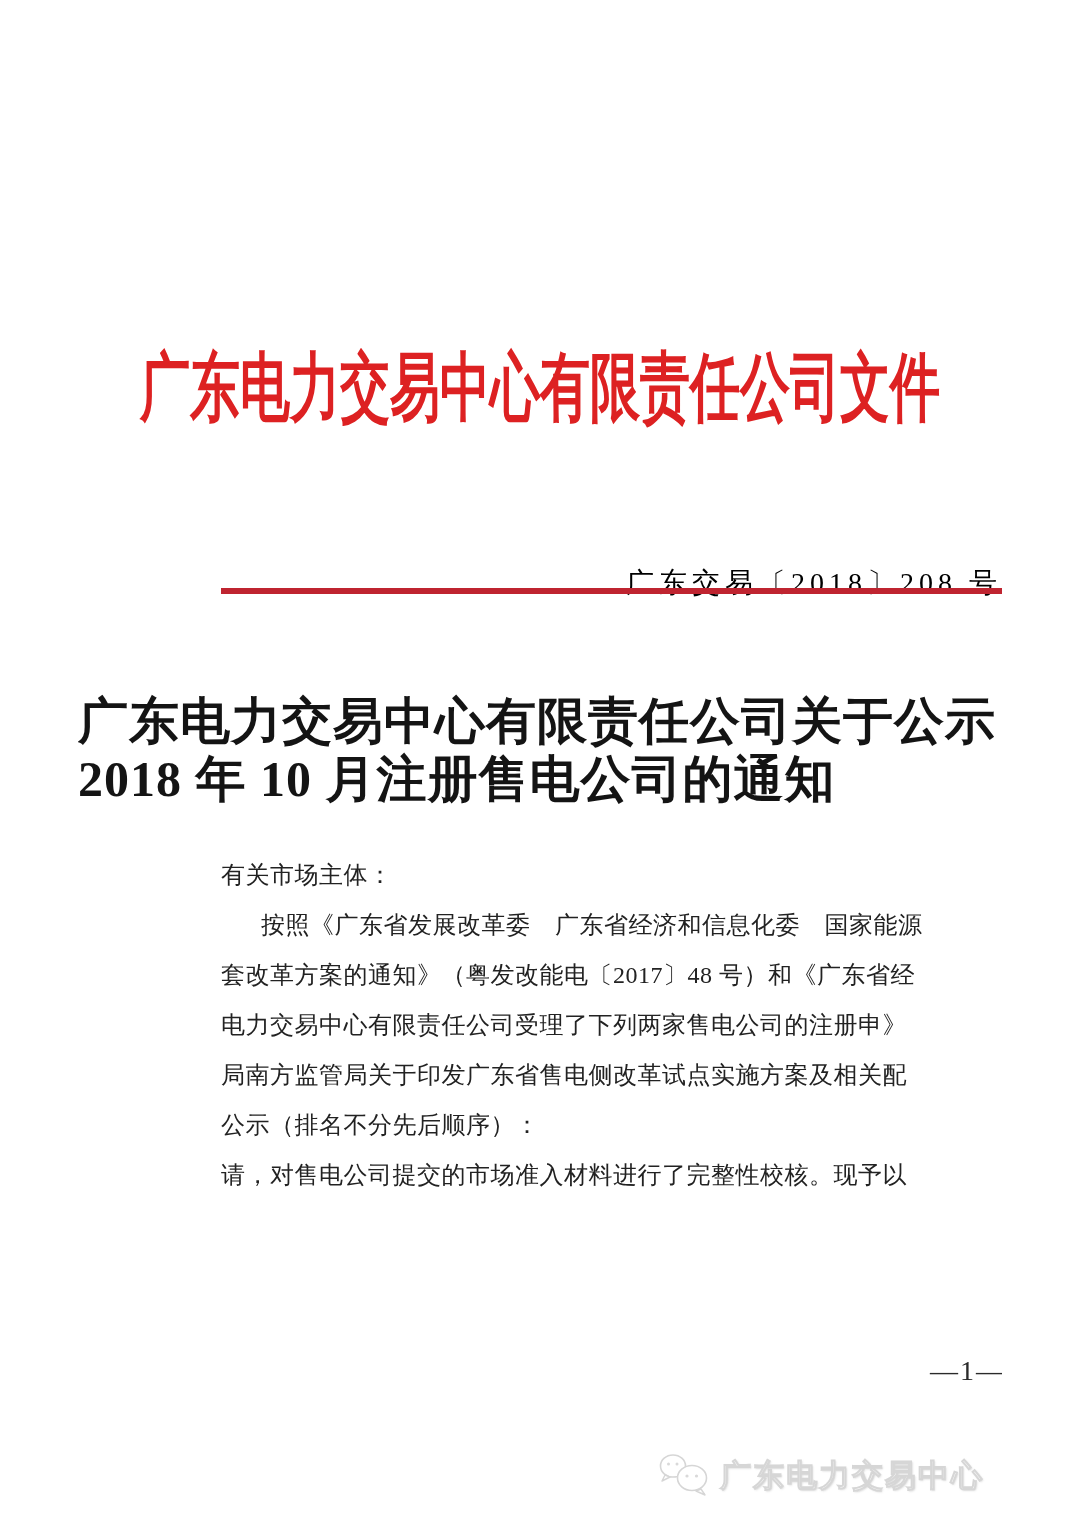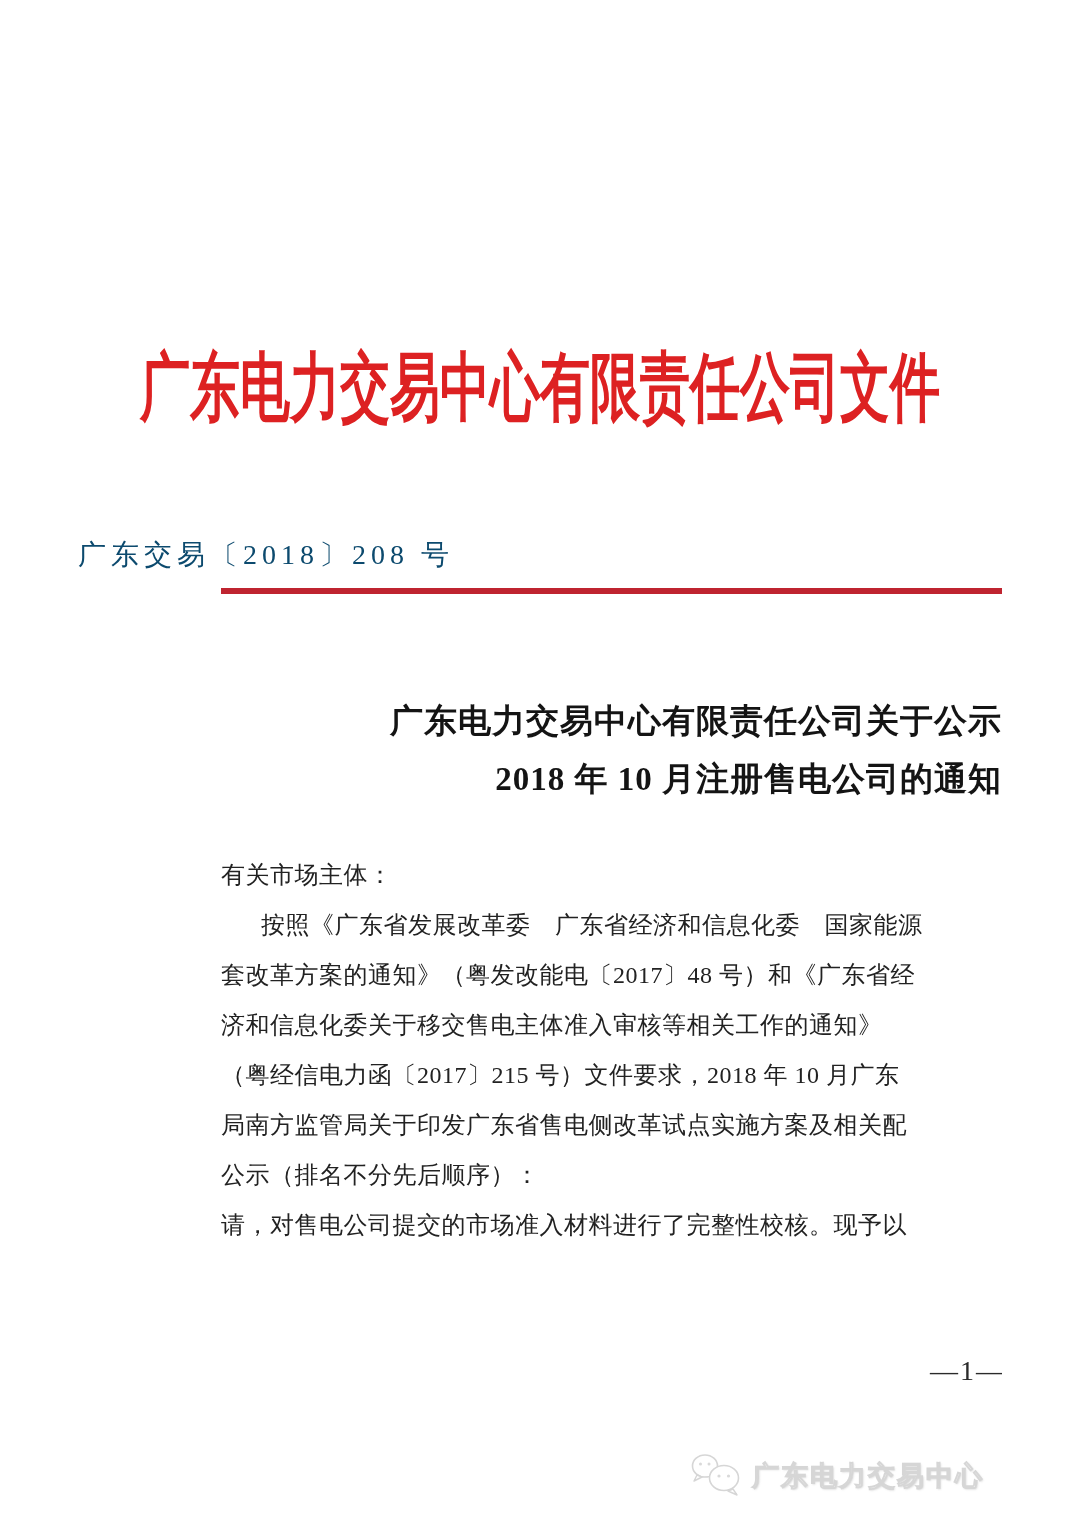--- a/index.html
+++ b/index.html
@@ -27,49 +27,49 @@
     font-size: 50px;
     white-space: nowrap;
     transform: scaleY(1.5);
     transform-origin: center;
     letter-spacing: 0px;
   }
 
   
   .doc-number {
     position: absolute;
-    top: 536px;
+    top: 564px;
     left: 0;
     width: 100%;
-    text-align: left;
+    text-align: right;
     font-size: 28px;
-    color: #0c4a6e;
+    color: #000000;
     letter-spacing: 5px;
   }
 
   
   .red-rule {
     position: absolute;
     top: 588px;
     left: 143px;
     width: 805px;
     height: 6px;
     background: #bf2430;
   }
 
   
   .notice-title {
     position: absolute;
     top: 692px;
     left: 0;
     width: 100%;
-    text-align: right;
+    text-align: left;
     font-weight: bold;
     color: #141414;
-    font-size: 33px;
+    font-size: 50px;
     line-height: 58px;
     letter-spacing: 1px;
   }
 
   
   .body-block {
     position: absolute;
     top: 850px;
     left: 143px;
     width: 812px;
@@ -98,21 +98,21 @@
     position: absolute;
     top: 1450px;
     right: 18px;
     display: flex;
     align-items: center;
     gap: 8px;
   }
   .watermark-text {
     font-family: Liberation Sans, sans-serif;
     font-weight: bold;
-    font-size: 27px;
+    font-size: 31px;
     letter-spacing: 2px;
     color: #ffffff;
     -webkit-text-stroke: 1px #d6d6d6;
     text-shadow: 1px 1px 2px rgba(170,170,170,0.45);
     white-space: nowrap;
   }
 </style>
 </head>
 <body>
 
@@ -126,22 +126,21 @@
 
   <div class="notice-title">
     <div>广东电力交易中心有限责任公司关于公示</div>
     <div>2018 年 10 月注册售电公司的通知</div>
   </div>
 
   <div class="body-block">
     <div class="body-line">有关市场主体：</div>
     <div class="body-line indent">按照《广东省发展改革委　广东省经济和信息化委　国家能源</div>
     <div class="body-line">套改革方案的通知》（粤发改能电〔2017〕48 号）和《广东省经</div>
-    <div class="body-line">济和信息化委关于移交售电主体准入审核等相关工作的通知》</div>
-    <div class="body-line">（粤经信电力函〔2017〕215 号）文件要求，2018 年 10 月广东</div>
+    <div class="body-line">电力交易中心有限责任公司受理了下列两家售电公司的注册申》</div>
     <div class="body-line">局南方监管局关于印发广东省售电侧改革试点实施方案及相关配</div>
     <div class="body-line">公示（排名不分先后顺序）：</div>
     <div class="body-line">请，对售电公司提交的市场准入材料进行了完整性校核。现予以</div>
   </div>
 
   <div class="page-number">—1—</div>
 
   <div class="watermark">
     <span>
       <svg width="54" height="48" viewBox="0 0 54 48" aria-hidden="true">

